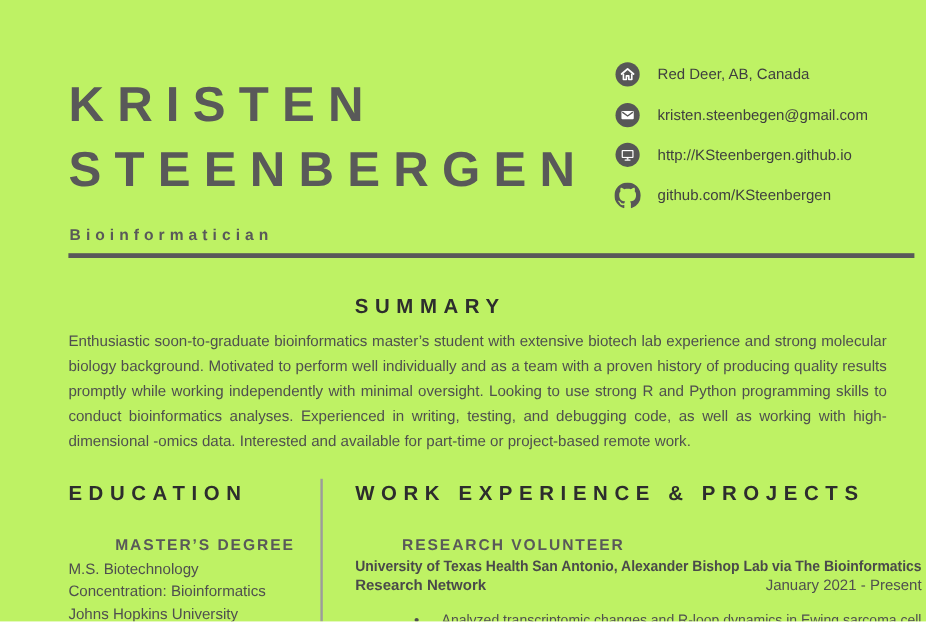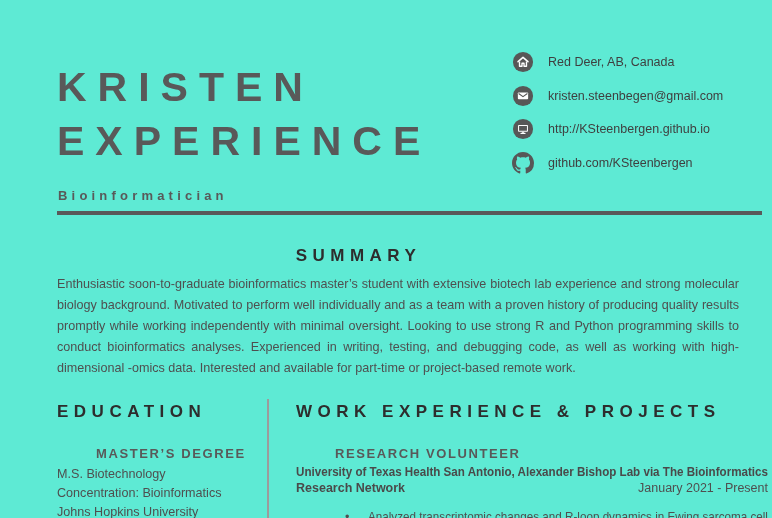--- a/index.html
+++ b/index.html
@@ -1,18 +1,18 @@
 <!DOCTYPE html>
 <html><head>
 <meta charset="utf-8">
 <style>
   html,body{margin:0;padding:0;background:#ffffff;}
   .page{
     position:relative;width:772px;height:518px;overflow:hidden;
-    background:#5eead4;font-family:"Liberation Sans",sans-serif;
+    background:#bef264;font-family:"Liberation Sans",sans-serif;
     -webkit-font-smoothing:antialiased;
   }
   
   .name-block{position:absolute;left:57px;top:60px;color:#595959;}
   .name-line{font-size:41px;font-weight:bold;letter-spacing:11px;line-height:54px;white-space:nowrap;}
   .job-title{position:absolute;left:58px;top:188px;font-size:13px;font-weight:bold;letter-spacing:4.2px;color:#595959;white-space:nowrap;}
   .contact{position:absolute;left:512px;top:45px;}
   .contact-row{display:flex;align-items:center;height:33.8px;}
   .contact-icon{width:22px;height:22px;flex:0 0 22px;}
   .contact-text{margin-left:14px;font-size:12.5px;color:#3f3f3f;white-space:nowrap;}
@@ -39,21 +39,21 @@
   .bullet-item::before{content:"\2022";position:absolute;left:49px;top:0;color:#4f4f4f;}
   .fit-wrap{overflow:hidden;}
 </style>
 </head>
 <body>
 
 <div class="page">
 
   <div class="name-block">
     <div class="name-line">KRISTEN</div>
-    <div class="name-line">EXPERIENCE</div>
+    <div class="name-line">STEENBERGEN</div>
   </div>
   <div class="job-title">Bioinformatician</div>
 
   <div class="contact">
     <div class="contact-row">
       <span class="contact-icon">
         <svg viewBox="0 0 24 24" width="22" height="22">
           <circle cx="12" cy="12" r="11" fill="#575757"></circle>
           <path d="M6.6 11.6 L12 7 L17.4 11.6" stroke="#fff" stroke-width="1.7" fill="none" stroke-linecap="round" stroke-linejoin="round"></path>
           <path d="M8.2 11.4 v5.2 h2.7 v-3.2 h2.2 v3.2 h2.7 v-5.2" stroke="#fff" stroke-width="1.5" fill="none" stroke-linejoin="round"></path>

